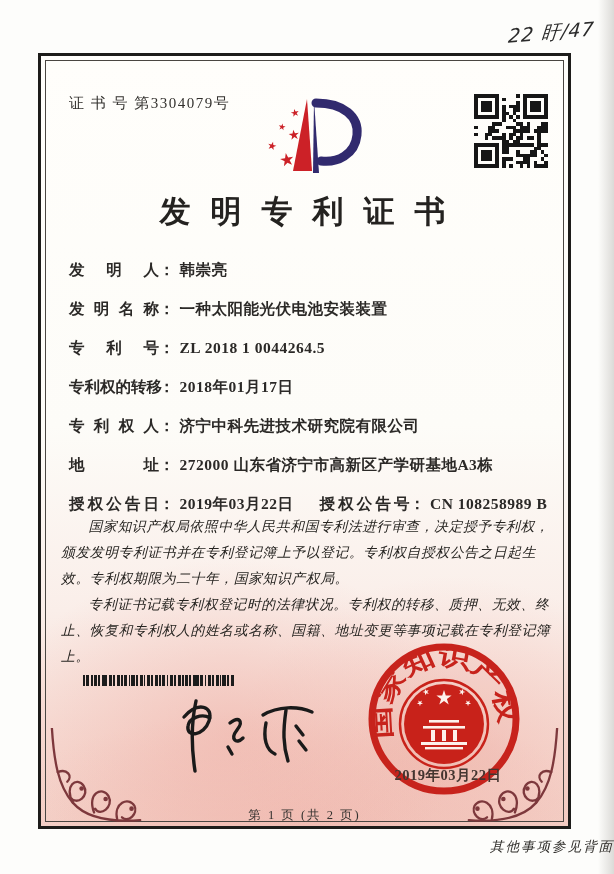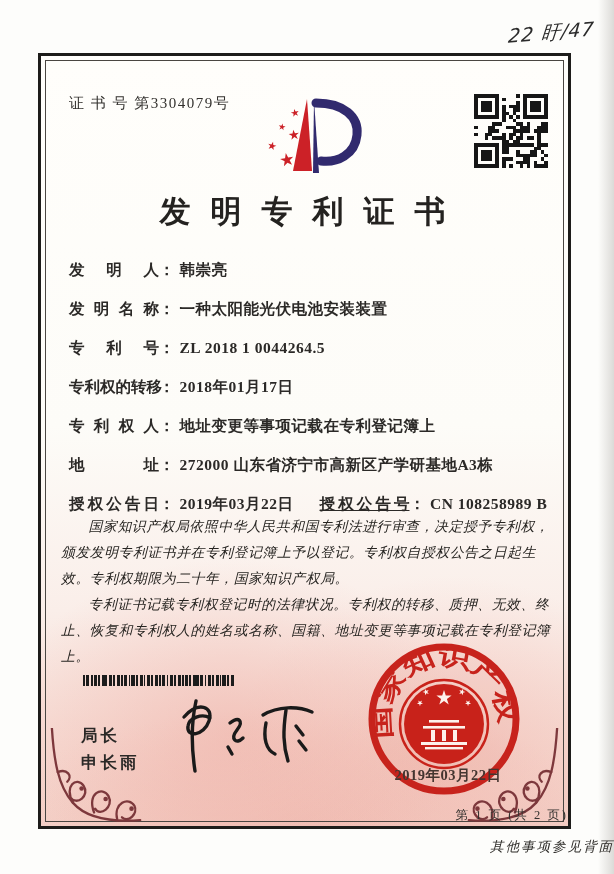--- a/index.html
+++ b/index.html
@@ -31,21 +31,21 @@
   
   .qr{position:absolute;left:433px;top:38px;width:74px;height:74px;}
   .title{position:absolute;left:0;top:135px;width:100%;text-align:center;
     font-size:31px;font-weight:600;color:#242220;letter-spacing:20px;padding-left:16px;box-sizing:border-box;}
   
   .fields{position:absolute;left:28px;top:203px;width:470px;font-size:15.5px;color:#2b2927;}
   .frow{height:39px;line-height:22px;white-space:nowrap;font-weight:600;}
   .flabel{display:inline-block;width:90px;text-align:justify;text-align-last:justify;vertical-align:top;}
   .fcolon{display:inline-block;margin-right:5px;vertical-align:top;}
   .fvalue{display:inline-block;vertical-align:top;letter-spacing:0.5px;}
-  .grant-second{margin-left:26px;text-decoration:underline;}
+  .grant-second{margin-left:26px;}
   
   .bodytext{position:absolute;left:20px;top:458px;width:492px;
     font-style:italic;font-size:13.8px;line-height:1.88;color:#262421;letter-spacing:0.6px;}
   .bodytext p{margin:0;text-indent:2em;}
   
   .barcode{position:absolute;left:42px;top:619px;width:152px;height:11px;
     background:
      repeating-linear-gradient(90deg,#1c1c1c 0 1.6px,rgba(0,0,0,0) 1.6px 3.4px,#1c1c1c 3.4px 6.4px,rgba(0,0,0,0) 6.4px 7.6px),
      repeating-linear-gradient(90deg,rgba(0,0,0,0) 0 9px,#1c1c1c 9px 10.2px,rgba(0,0,0,0) 10.2px 13px);}
   
@@ -54,21 +54,21 @@
   .signature-svg{position:absolute;left:137px;top:637px;width:150px;height:85px;}
   
   .seal{position:absolute;left:324px;top:584px;width:158px;height:158px;}
   .seal-date{position:absolute;left:332px;top:710px;width:150px;text-align:center;
     font-size:14.5px;font-weight:700;color:#443530;letter-spacing:0.5px;z-index:5;}
   
   .ornament{position:absolute;width:108px;height:96px;}
   .ornament.left{left:2px;top:672px;}
   .ornament.right{right:2px;top:672px;transform:scaleX(-1);}
   
-  .page-no{position:absolute;left:0;top:751px;width:100%;text-align:right;
+  .page-no{position:absolute;left:0;top:751px;width:100%;text-align:center;
     font-size:12.5px;color:#33312e;letter-spacing:2px;}
   
   .back-note{position:absolute;left:0;top:838px;width:614px;text-align:right;
     font-size:13.5px;font-style:italic;color:#2e2c29;letter-spacing:2px;}
 </style>
 </head>
 <body>
 
 <div class="scan-edge"></div>
 
@@ -331,41 +331,37 @@
     <div class="frow">
       <span class="flabel">发明名称</span><span class="fcolon">：</span><span class="fvalue">一种太阳能光伏电池安装装置</span>
     </div>
     <div class="frow">
       <span class="flabel">专利号</span><span class="fcolon">：</span><span class="fvalue">ZL 2018 1 0044264.5</span>
     </div>
     <div class="frow">
       <span class="flabel">专利权的转移</span><span class="fcolon">：</span><span class="fvalue">2018年01月17日</span>
     </div>
     <div class="frow">
-      <span class="flabel">专利权人</span><span class="fcolon">：</span><span class="fvalue">地址变更等事项记载在专利登记簿上</span>
+      <span class="flabel">专利权人</span><span class="fcolon">：</span><span class="fvalue">济宁中科先进技术研究院有限公司</span>
     </div>
     <div class="frow">
       <span class="flabel">地址</span><span class="fcolon">：</span><span class="fvalue">272000 山东省济宁市高新区产学研基地A3栋</span>
     </div>
     <div class="frow">
       <span class="flabel">授权公告日</span><span class="fcolon">：</span><span class="fvalue">2019年03月22日</span><span class="flabel grant-second">授权公告号</span><span class="fcolon">：</span><span class="fvalue">CN 108258989 B</span>
     </div>
   </div>
 
   <div class="bodytext">
     <p>国家知识产权局依照中华人民共和国专利法进行审查，决定授予专利权，颁发发明专利证书并在专利登记簿上予以登记。专利权自授权公告之日起生效。专利权期限为二十年，国家知识产权局。</p>
     <p>专利证书记载专利权登记时的法律状况。专利权的转移、质押、无效、终止、恢复和专利权人的姓名或名称、国籍、地址变更等事项记载在专利登记簿上。</p>
   </div>
 
   <div class="barcode"></div>
 
-  <div class="signatory">
-    <div>局长</div>
-    <div>申长雨</div>
-  </div>
 
   <svg class="signature-svg" viewBox="0 0 150 85">
     <g fill="none" stroke="#1a1a1a" stroke-width="3.4" stroke-linecap="round">
       <path d="M18,8 C14,26 13,52 17,78"></path>
       <path d="M6,24 C20,8 36,13 31,28 C26,43 8,45 10,33 C11,25 24,20 32,25"></path>
       <path d="M52,30 C61,23 66,28 59,37 C52,46 58,52 65,45"></path>
       <path d="M50,54 l4,7"></path>
       <path d="M85,22 C100,13 120,13 134,19"></path>
       <path d="M108,17 C105,38 105,52 110,68"></path>
       <path d="M88,30 C85,45 88,57 97,61"></path>

